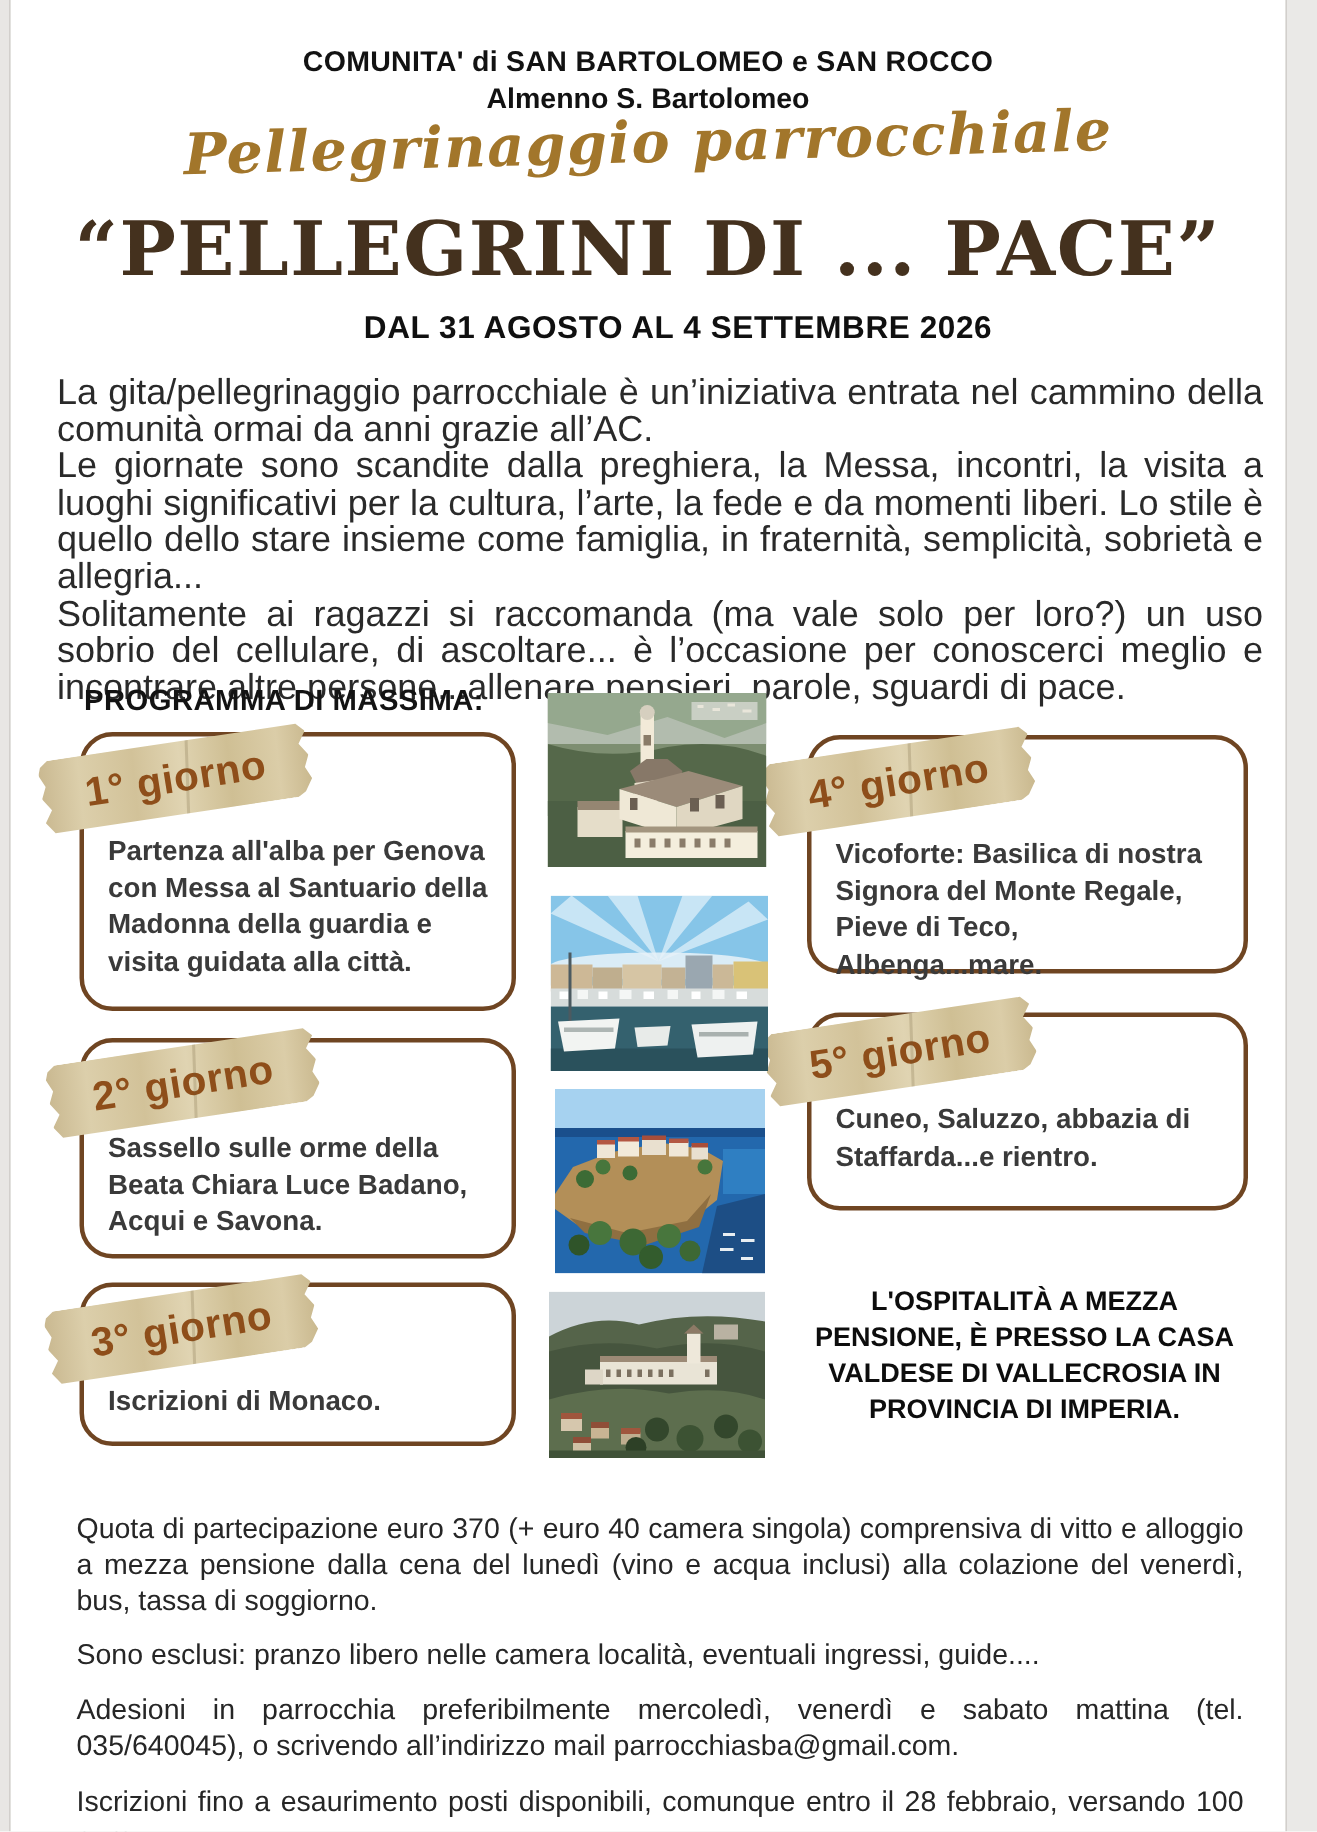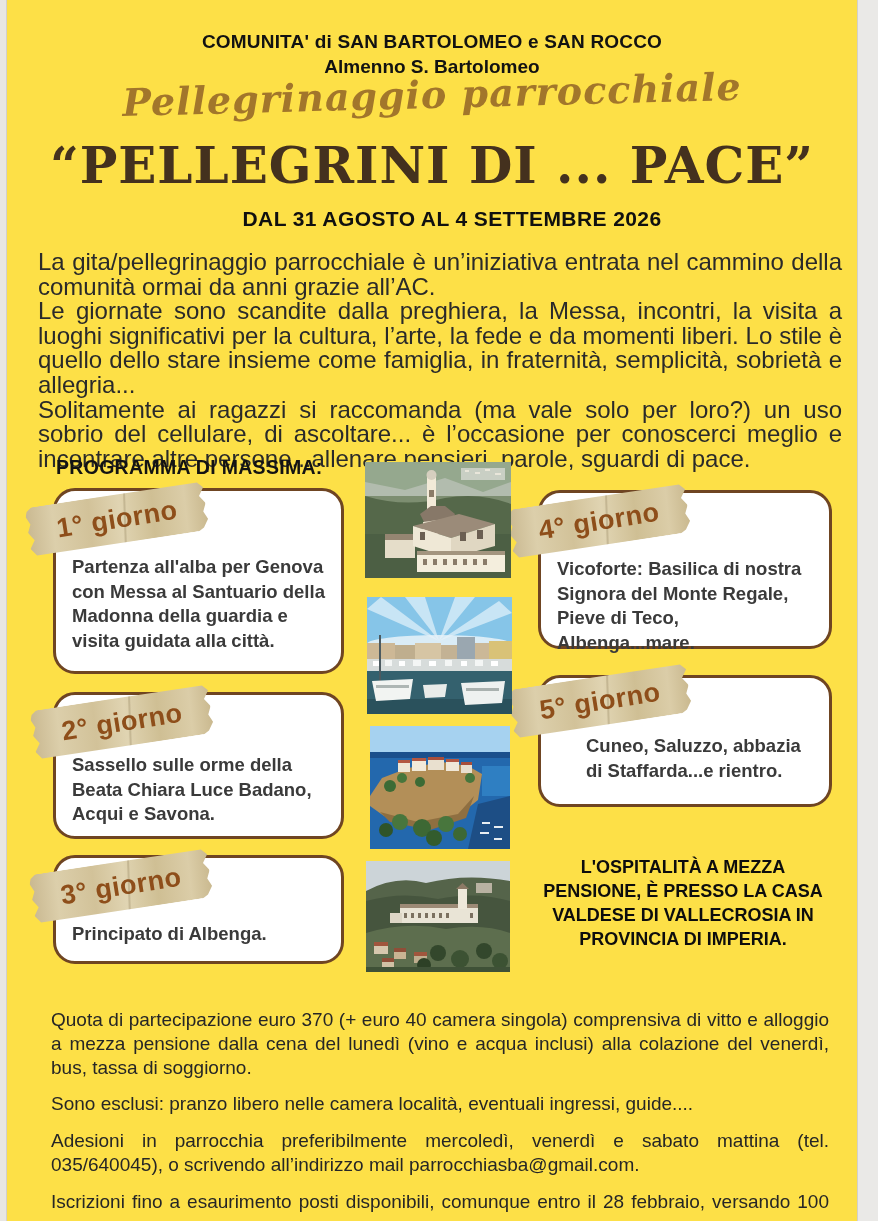--- a/index.html
+++ b/index.html
@@ -1,19 +1,19 @@
 <!DOCTYPE html>
 <html><head>
 <meta charset="utf-8">
 <style>
   html,body { margin:0; padding:0; }
   body { background:#e9e8e6; font-family:"Liberation Sans", sans-serif; }
   .page {
     position:relative; width:878px; height:1221px; margin:0 auto;
-    background:#fde047; overflow:hidden; color:#222;
+    background:#ffffff; overflow:hidden; color:#222;
   }
   .edge-strip { position:absolute; top:0; height:100%; }
   .edge-left  { left:0; width:6px; background:#e8e6e4; border-right:1px solid #d2cfcc; }
   .edge-right { left:857px; width:21px; background:#eae9e7; border-left:1px solid #d2cfcc; }
 
   .centered { position:absolute; left:7px; width:850px; text-align:center; }
   .community  { top:31px;  font-size:19px; font-weight:700; color:#121212; letter-spacing:.2px; }
   .town       { top:56px;  font-size:19px; font-weight:700; color:#121212; }
   .script-title {
     top:72px; font-family:"DejaVu Serif", serif; font-style:italic; font-weight:700;
@@ -37,21 +37,21 @@
   .card-2 { left:53px;  top:692px; width:285px; height:141px; }
   .card-3 { left:53px;  top:855px; width:285px; height:103px; }
   .card-4 { left:538px; top:490px; width:288px; height:153px; }
   .card-5 { left:538px; top:675px; width:288px; height:126px; }
   .day-text { position:absolute; left:16px; right:8px; margin:0;
               font-size:18.5px; line-height:24.5px; font-weight:700; color:#3a3a3a; }
   .card-1 .day-text { top:64px; }
   .card-2 .day-text { top:58px; }
   .card-3 .day-text { top:64px; }
   .card-4 .day-text { top:64px; }
-  .card-5 .day-text { top:56px;margin-left:29px; }
+  .card-5 .day-text { top:56px; }
 
   .tape { position:absolute; width:180px; height:50px;
     background:linear-gradient(93deg,#c9b890 0%,#dccfab 15%,#d2c299 35%,#e0d4b2 52%,#cfbf94 70%,#dbcda8 88%,#c9b88e 100%);
     transform:rotate(-9deg); display:flex; align-items:center; justify-content:center;
     clip-path:polygon(1% 8%,4% 0%,97% 3%,100% 14%,97% 30%,100% 46%,98% 62%,100% 78%,97% 94%,94% 100%,3% 97%,0% 82%,3% 66%,0% 50%,2% 34%,0% 18%);
     box-shadow:1px 2px 3px rgba(80,60,30,.25);
   }
   .tape::after { content:""; position:absolute; left:54%; top:-3px; width:2px; height:112%;
                  background:rgba(110,90,55,.22); transform:rotate(7deg); }
   .tape span { font-size:27px; font-weight:700; color:#8e4e1a; letter-spacing:.5px; }
@@ -97,21 +97,21 @@
 
   <div class="program-heading">PROGRAMMA DI MASSIMA:</div>
 
   <div class="day-card card-2">
     <p class="day-text">Sassello sulle orme della Beata Chiara Luce Badano, Acqui e Savona.</p>
   </div>
   <div class="day-card card-1">
     <p class="day-text">Partenza all'alba per Genova con Messa al Santuario della Madonna della guardia e visita guidata alla città.</p>
   </div>
   <div class="day-card card-3">
-    <p class="day-text">Principato di Albenga.</p>
+    <p class="day-text">Iscrizioni di Monaco.</p>
   </div>
   <div class="day-card card-4">
     <p class="day-text">Vicoforte: Basilica di nostra Signora del Monte Regale, Pieve di Teco, Albenga...mare.</p>
   </div>
   <div class="day-card card-5">
     <p class="day-text">Cuneo, Saluzzo, abbazia di Staffarda...e rientro.</p>
   </div>
 
   <div class="tape tape-1">
     <span>1° giorno</span>

